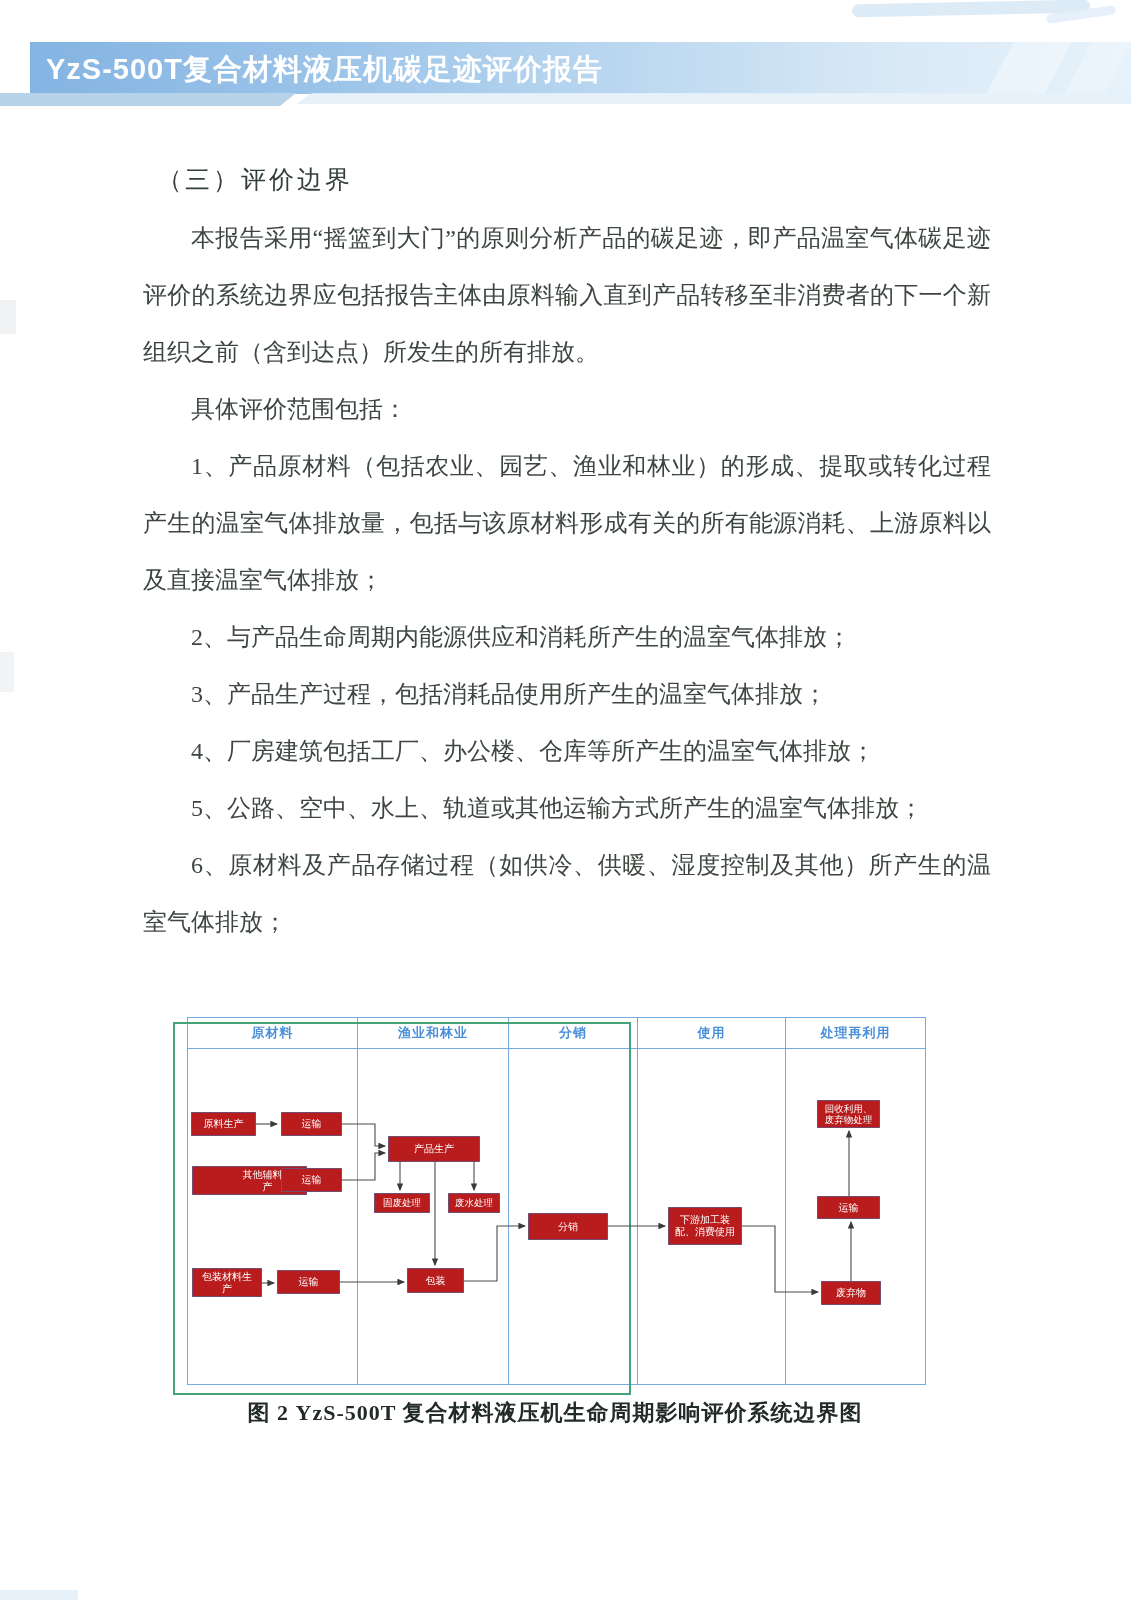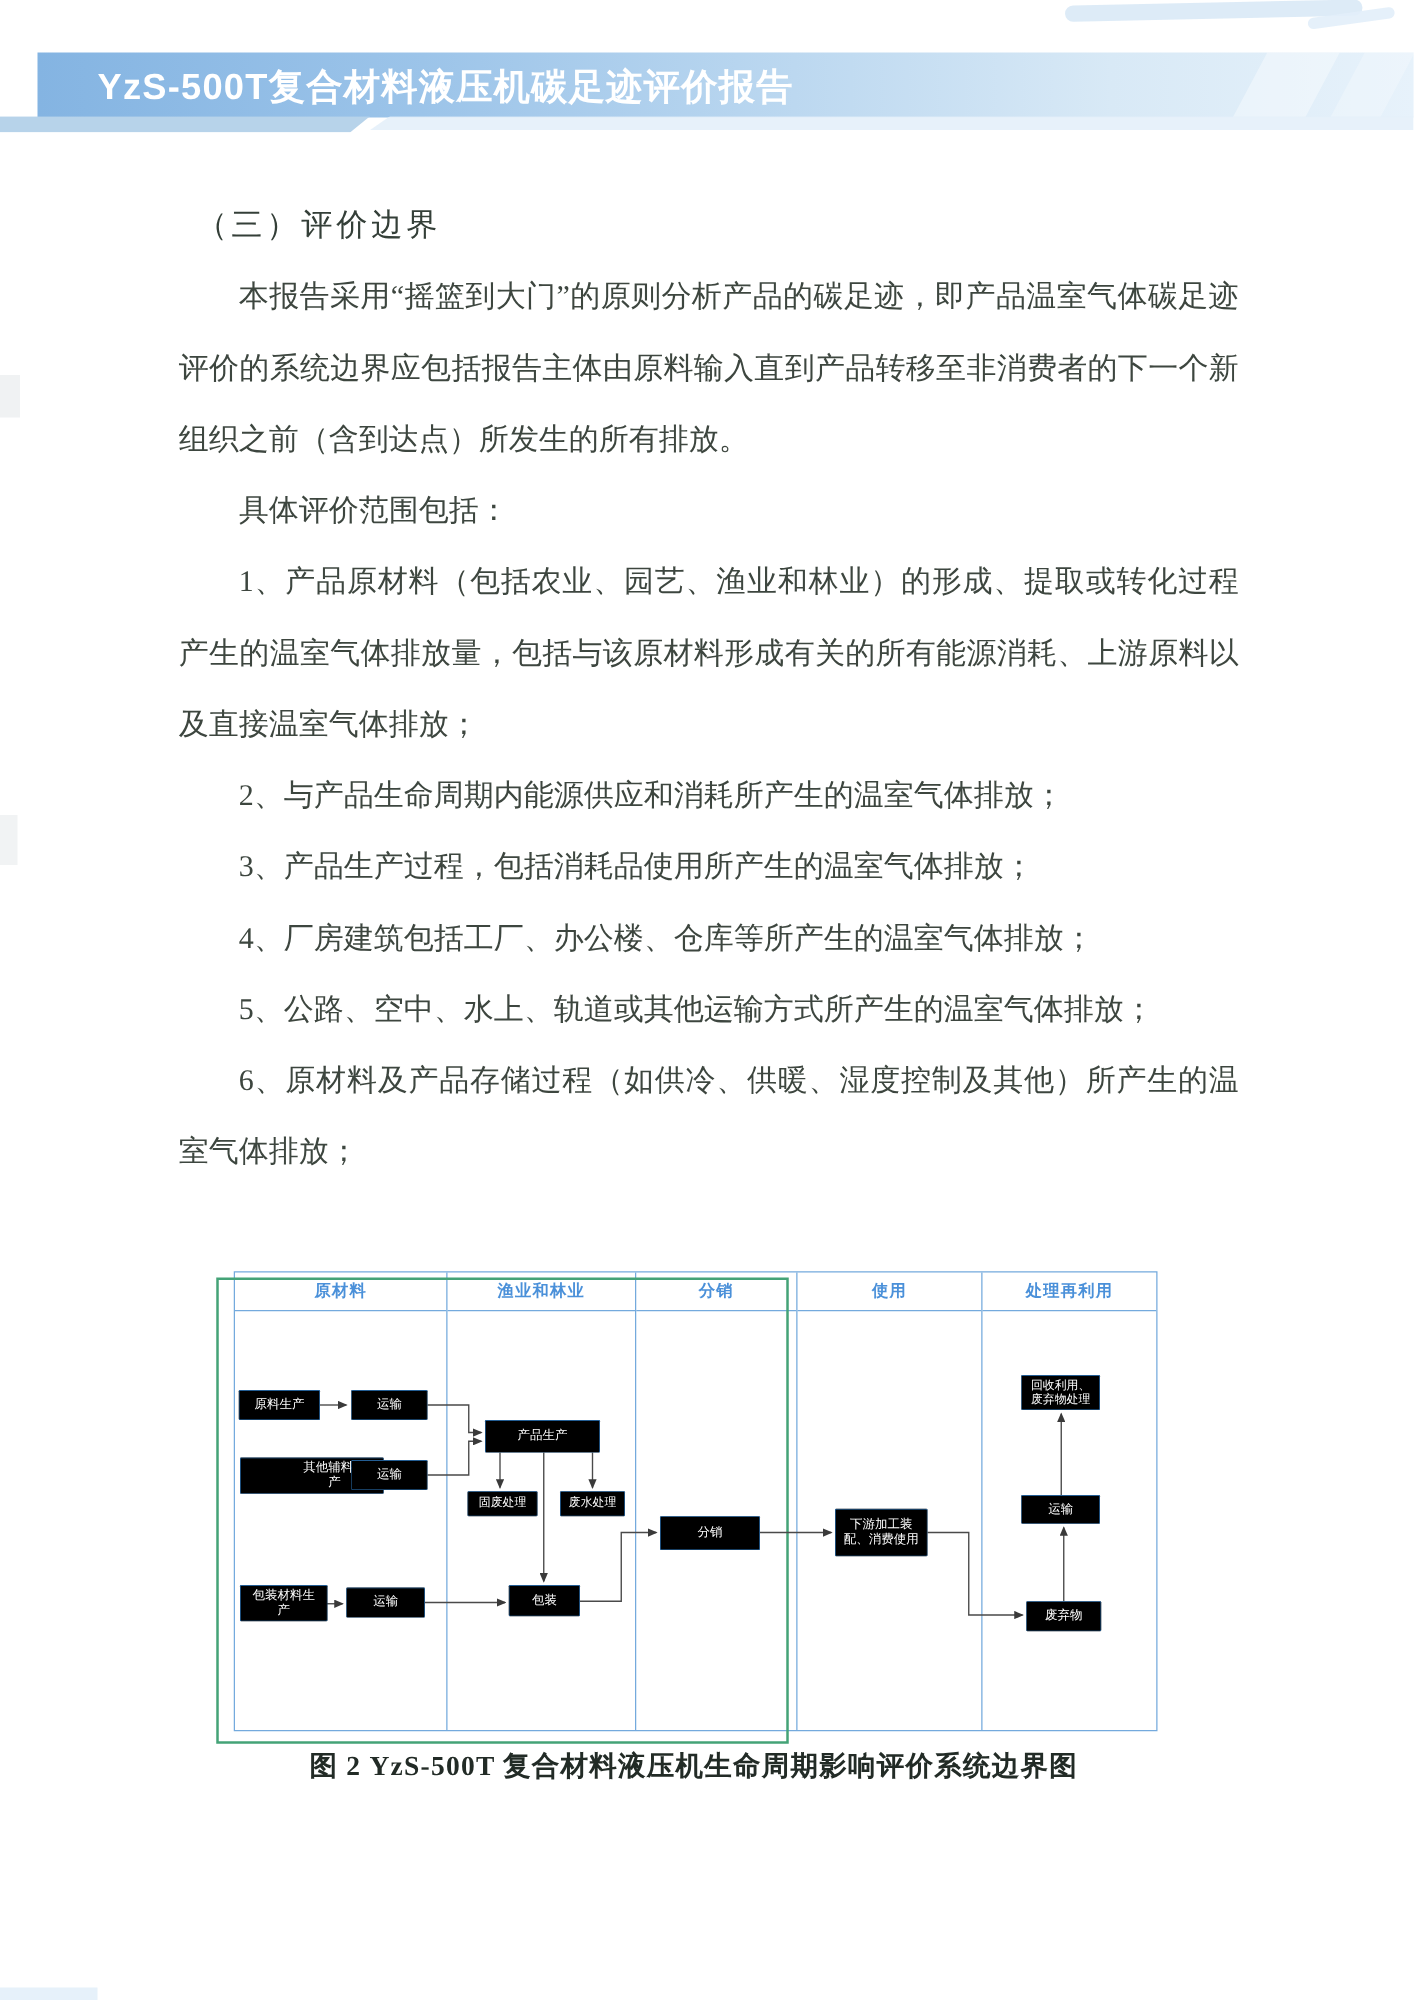--- a/index.html
+++ b/index.html
@@ -14,21 +14,21 @@
   .wisp2{position:absolute;left:1046px;top:10px;width:70px;height:9px;
     background:#e2eef9;border-radius:8px;transform:rotate(-8deg);opacity:.9;}
   .band{position:absolute;left:30px;top:42px;width:1101px;height:52px;
     background:linear-gradient(90deg,#84b4e2 0%,#9cc4e9 28%,#bcd8f0 55%,#d8e9f6 78%,#e7f2fb 100%);}
   .band-slash{position:absolute;left:1000px;top:42px;width:58px;height:52px;
     background:rgba(255,255,255,.38);transform:skewX(-28deg);}
   .band-slash2{position:absolute;left:1078px;top:42px;width:40px;height:52px;
     background:rgba(255,255,255,.25);transform:skewX(-28deg);}
   .band-title{position:absolute;left:46px;top:50px;
     font-family:"Liberation Sans", sans-serif;font-weight:bold;font-size:29px;
-    color:#ffffff;letter-spacing:1px;white-space:nowrap;margin-left:32px;}
+    color:#ffffff;letter-spacing:1px;white-space:nowrap;}
   .strip1{position:absolute;left:0;top:93px;width:296px;height:13px;background:#b7d3ea;
     clip-path:polygon(0 0,100% 0,calc(100% - 16px) 100%,0 100%);}
   .strip2{position:absolute;left:296px;top:93px;width:835px;height:11px;background:#e4effa;
     clip-path:polygon(16px 0,100% 0,100% 100%,0 100%);opacity:.9;}
   .smudge1{position:absolute;left:0;top:300px;width:16px;height:34px;background:#f0f2f3;}
   .smudge2{position:absolute;left:0;top:652px;width:14px;height:40px;background:#f1f3f4;}
   .corner-strip{position:absolute;left:0;top:1590px;width:78px;height:10px;background:#e6f1fa;}
 
   
   .heading{position:absolute;left:157px;top:163px;font-size:25px;color:#343f38;
@@ -44,21 +44,21 @@
     font-family:"Liberation Sans", sans-serif;}
   .fcol{position:absolute;top:0;bottom:0;box-sizing:border-box;border-right:1px solid #74aadd;}
   .fcol:last-child{border-right:none;}
   .fhdr{height:30px;border-bottom:1px solid #74aadd;display:flex;align-items:center;
     justify-content:center;color:#4a90d9;font-size:13px;font-weight:bold;letter-spacing:1px;}
   .c1{left:0;width:170px;} .c2{left:170px;width:151px;} .c3{left:321px;width:129px;}
   .c4{left:450px;width:148px;} .c5{left:598px;width:139px;}
   .greenrect{position:absolute;left:2px;top:22px;width:458px;height:373px;
     border:2px solid #44a377;box-sizing:border-box;z-index:2;}
   .arrows{position:absolute;left:0;top:0;z-index:3;}
-  .node{position:absolute;background:#000000;color:#ffffff;z-index:4;
+  .node{position:absolute;background:#b91c1c;color:#ffffff;z-index:4;
     display:flex;align-items:center;justify-content:center;text-align:center;
     font-family:"Liberation Sans", sans-serif;font-size:10px;line-height:1.2;
     white-space:pre-line;border-radius:1px;box-shadow:0 0 0 .5px #2f7cc4 inset;}
   .n-yl{left:20px;top:112px;width:65px;height:24px;}
   .n-ys1{left:110px;top:112px;width:61px;height:24px;}
   .n-qtfl{left:21px;top:166px;width:79px;height:29px;padding-left:36px;}
   .n-ys2{left:110px;top:168px;width:61px;height:24px;}
   .n-bzcl{left:21px;top:268px;width:70px;height:29px;}
   .n-ys3{left:106px;top:270px;width:63px;height:24px;}
   .n-cpsc{left:217px;top:136px;width:92px;height:26px;font-size:10px;}

